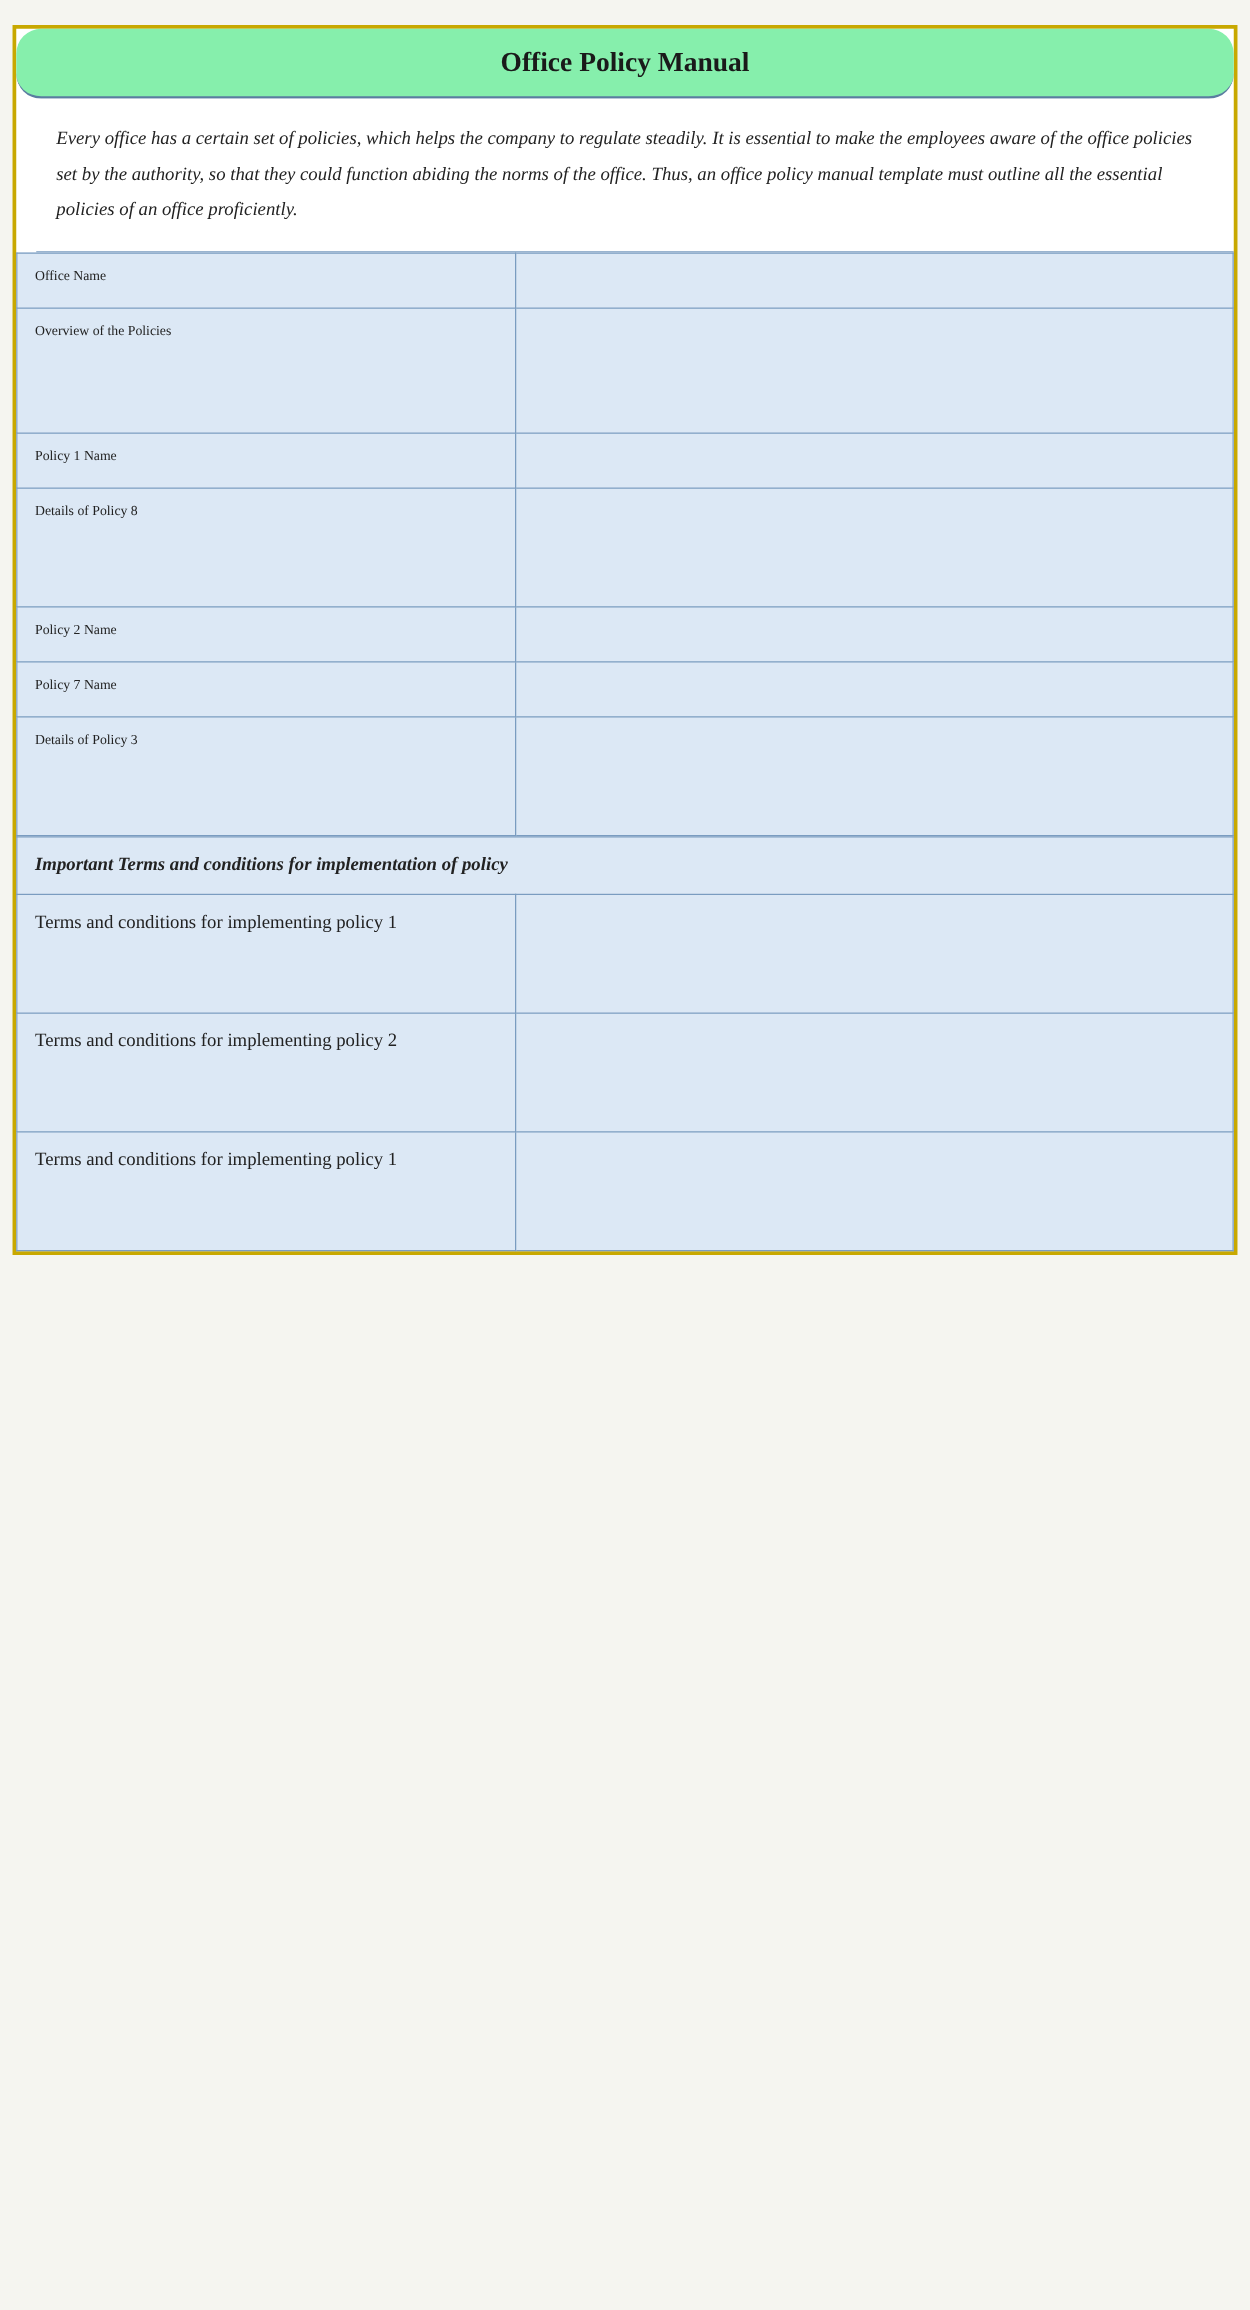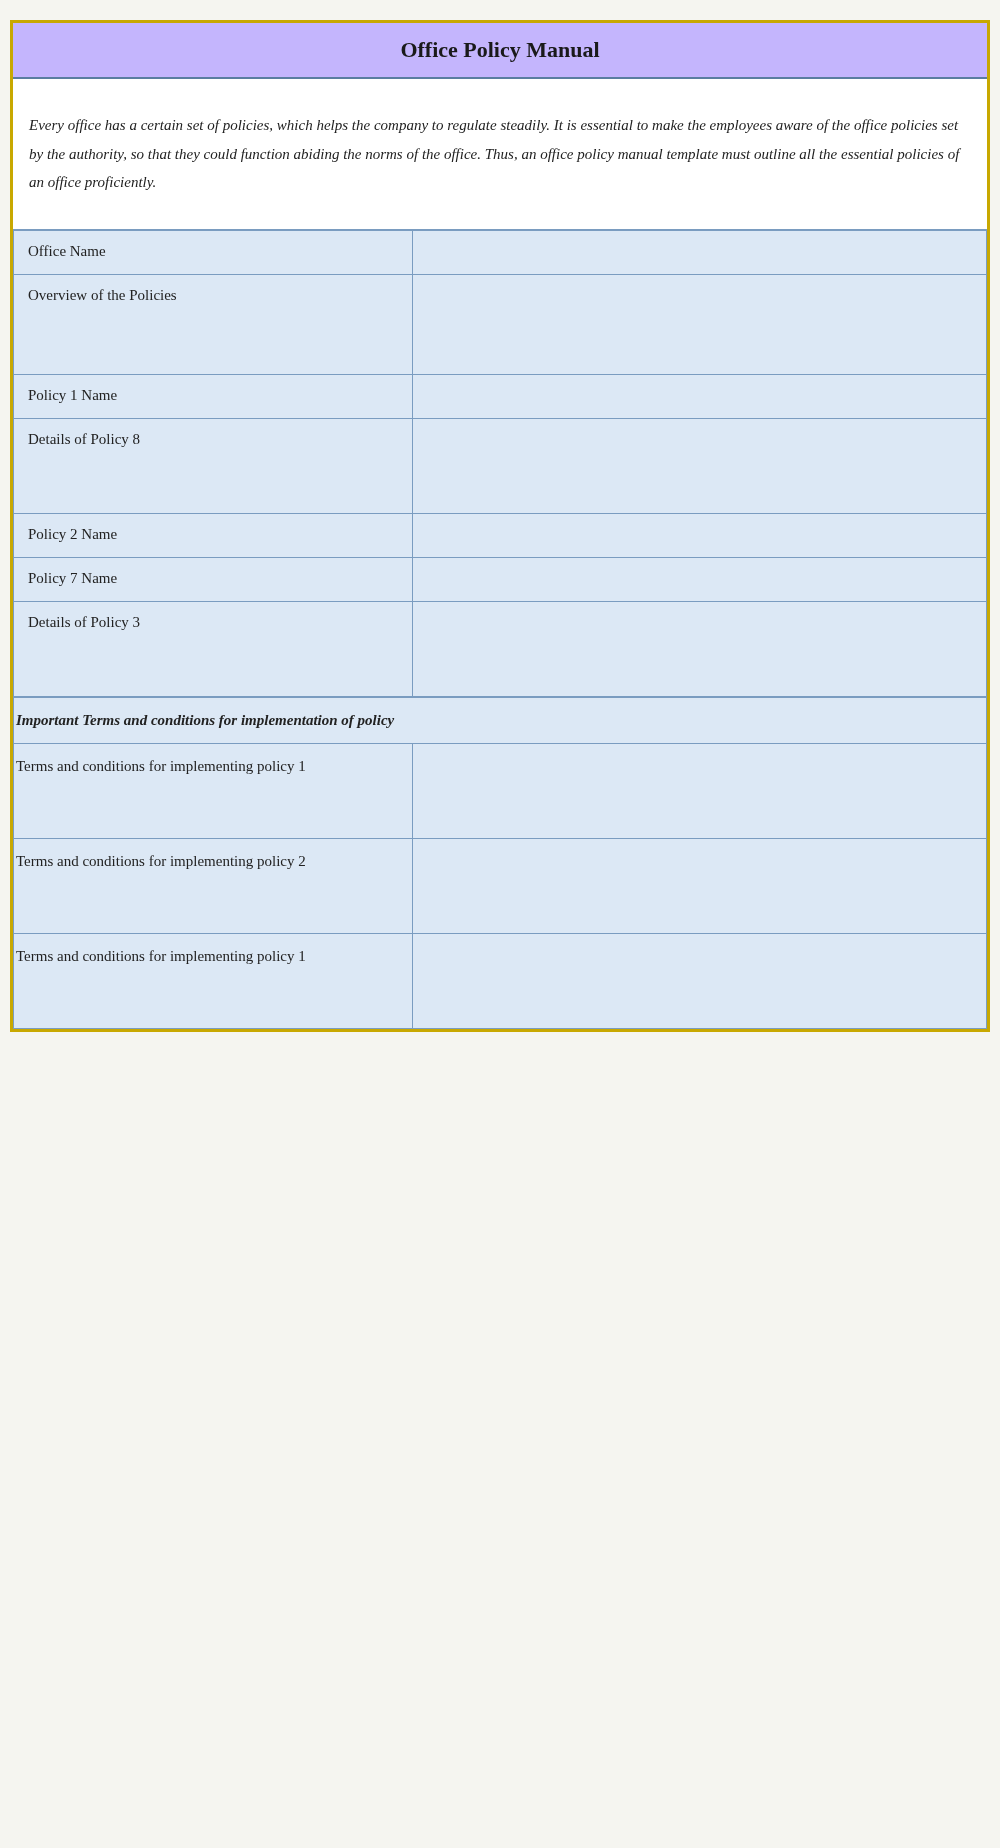--- a/index.html
+++ b/index.html
@@ -18,56 +18,58 @@
       padding: 20px 10px;
     }
 
     .page-wrapper {
       width: 980px;
       border: 3px solid #c8a800;
       background: #fff;
     }
 
     .title-bar {
-      background-color: #c4b5fd;
+      background-color: #86efac;
       text-align: center;
       padding: 14px 10px;
       border-bottom: 2px solid #5a7da0;
+      border-radius: 20px;
     }
 
     .title-bar h1 {
       font-size: 22px;
       font-weight: bold;
       color: #1a1a1a;
       font-family: Georgia, serif;
     }
 
     .intro-section {
-      padding: 32px 16px;
+      padding: 18px 16px;
       border-bottom: 1px solid #7a9cc0;
+      margin-left: 16px;
     }
 
     .intro-section p {
       font-style: italic;
       font-size: 15px;
       line-height: 1.9;
       color: #222;
     }
 
     .main-table {
       width: 100%;
       border-collapse: collapse;
       border-top: 1px solid #7a9cc0;
     }
 
     .main-table td {
       border: 1px solid #7a9cc0;
       padding: 12px 14px;
       vertical-align: top;
-      font-size: 15px;
+      font-size: 11px;
       color: #222;
     }
 
     .main-table .label-cell {
       width: 41%;
       background-color: #dce8f5;
     }
 
     .main-table .value-cell {
       background-color: #dce8f5;
@@ -108,21 +110,21 @@
       border: 1px solid #7a9cc0;
     }
 
     .terms-table {
       width: 100%;
       border-collapse: collapse;
     }
 
     .terms-table td {
       border: 1px solid #7a9cc0;
-      padding: 14px 2px;
+      padding: 14px 14px;
       vertical-align: top;
       font-size: 15px;
       color: #222;
       background-color: #dce8f5;
     }
 
     .terms-table .label-cell {
       width: 41%;
     }
 

